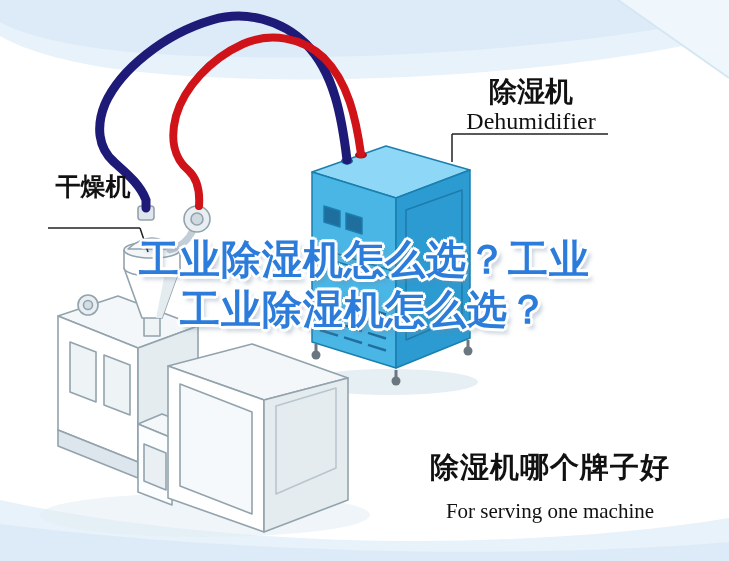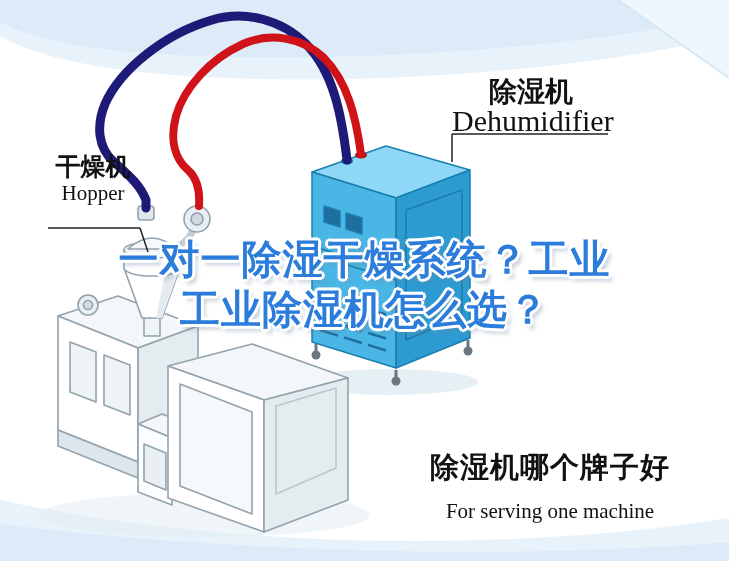--- a/index.html
+++ b/index.html
@@ -4,22 +4,22 @@
 <style>
   html,body{margin:0;padding:0;background:#fff;}
   .stage{position:relative;width:729px;height:561px;overflow:hidden;background:#ffffff;
          font-family:"Liberation Sans",sans-serif;text-decoration:underline;}
   .art{position:absolute;left:0;top:0;}
   .label{position:absolute;text-align:center;color:#111;}
   .label .zh{font-weight:bold;font-family:"Liberation Sans",sans-serif;}
   .label .en{font-family:"Liberation Serif",serif;}
   .callout-dehumidifier{left:452px;top:76px;width:158px;}
   .callout-dehumidifier .zh{font-size:28px;line-height:32px;}
-  .callout-dehumidifier .en{font-size:30px;line-height:26px;}
-  .callout-hopper{left:42px;top:152px;width:102px;}
+  .callout-dehumidifier .en{font-size:24px;line-height:26px;}
+  .callout-hopper{left:42px;top:172px;width:102px;}
   .callout-hopper .zh{font-size:25px;line-height:29px;}
   .callout-hopper .en{font-size:21px;line-height:25px;}
   .headline{position:absolute;left:0;top:234px;width:729px;text-align:center;
             font-weight:bold;font-size:40px;line-height:50px;letter-spacing:1px;
             color:#2b7cdb;
             text-shadow:
               -2px -2px 0 #fff, 2px -2px 0 #fff, -2px 2px 0 #fff, 2px 2px 0 #fff,
               0 -3px 0 #fff, 0 3px 0 #fff, -3px 0 0 #fff, 3px 0 0 #fff,
               4px 5px 4px rgba(110,135,160,0.45);}
   .caption{left:404px;top:450px;width:292px;}
@@ -133,25 +133,24 @@
     </g>
   </svg>
 
   <div class="label callout-dehumidifier">
     <div class="zh">除湿机</div>
     <div class="en">Dehumidifier</div>
   </div>
 
   <div class="label callout-hopper">
     <div class="zh">干燥机</div>
-    <div class="en">Hopper</div>
   </div>
 
   <div class="headline">
-    <div>一对一除湿干燥系统？工业</div>
+    <div>工业除湿机怎么选？工业</div>
     <div>工业除湿机怎么选？</div>
   </div>
 
   <div class="label caption">
     <div class="zh">除湿机哪个牌子好</div>
     <div class="en">For serving one machine</div>
   </div>
 
 </div>
 

